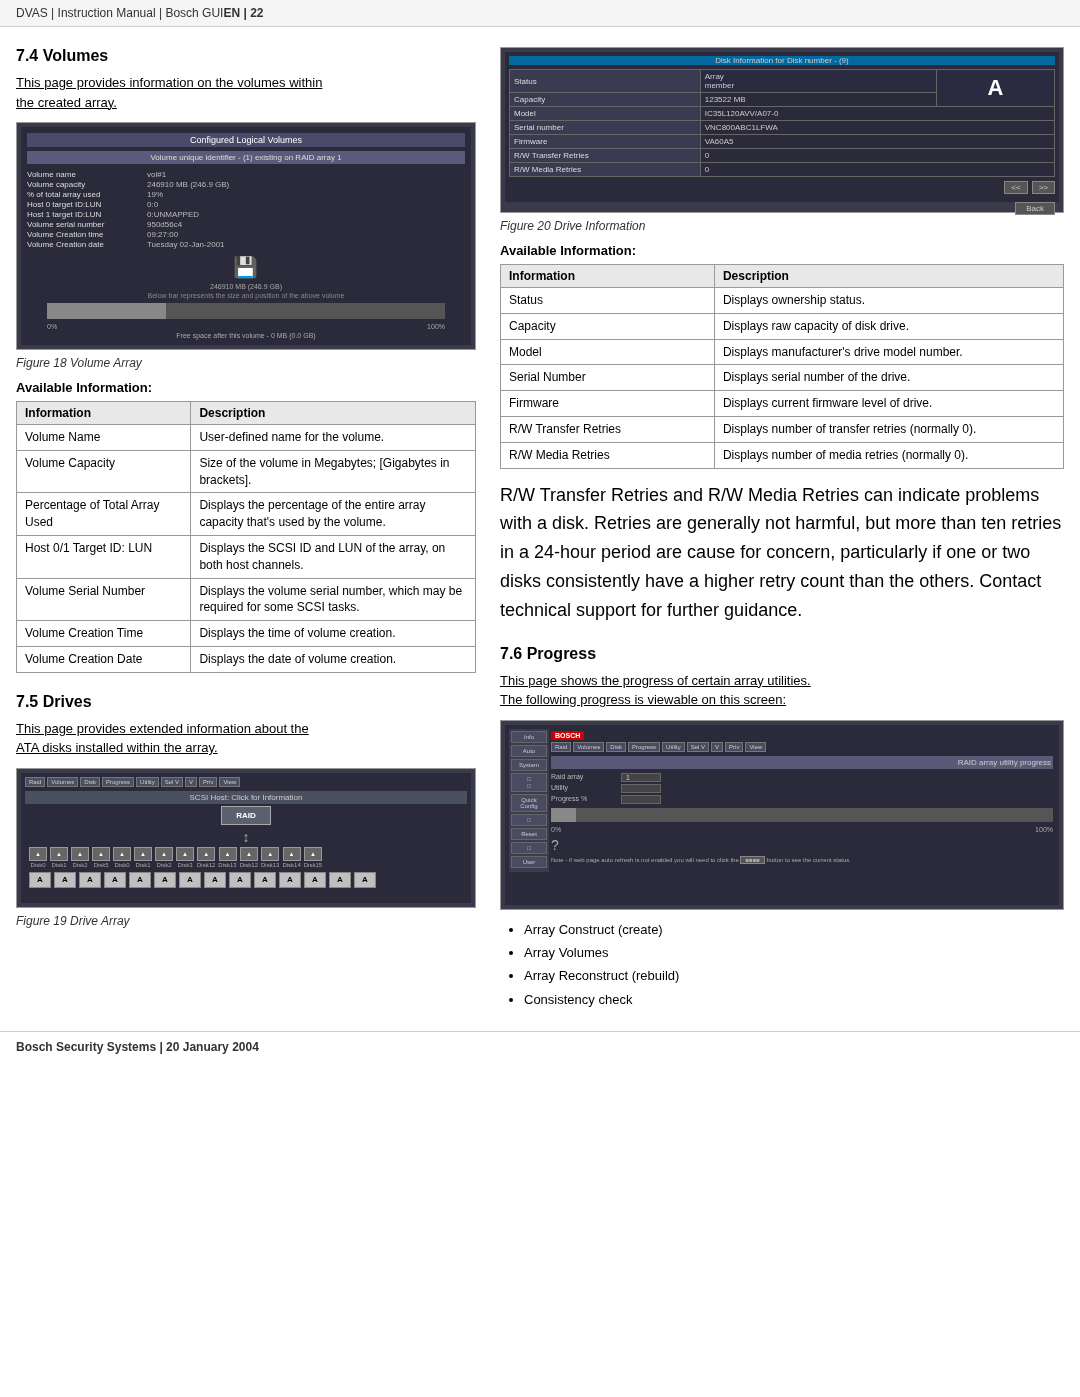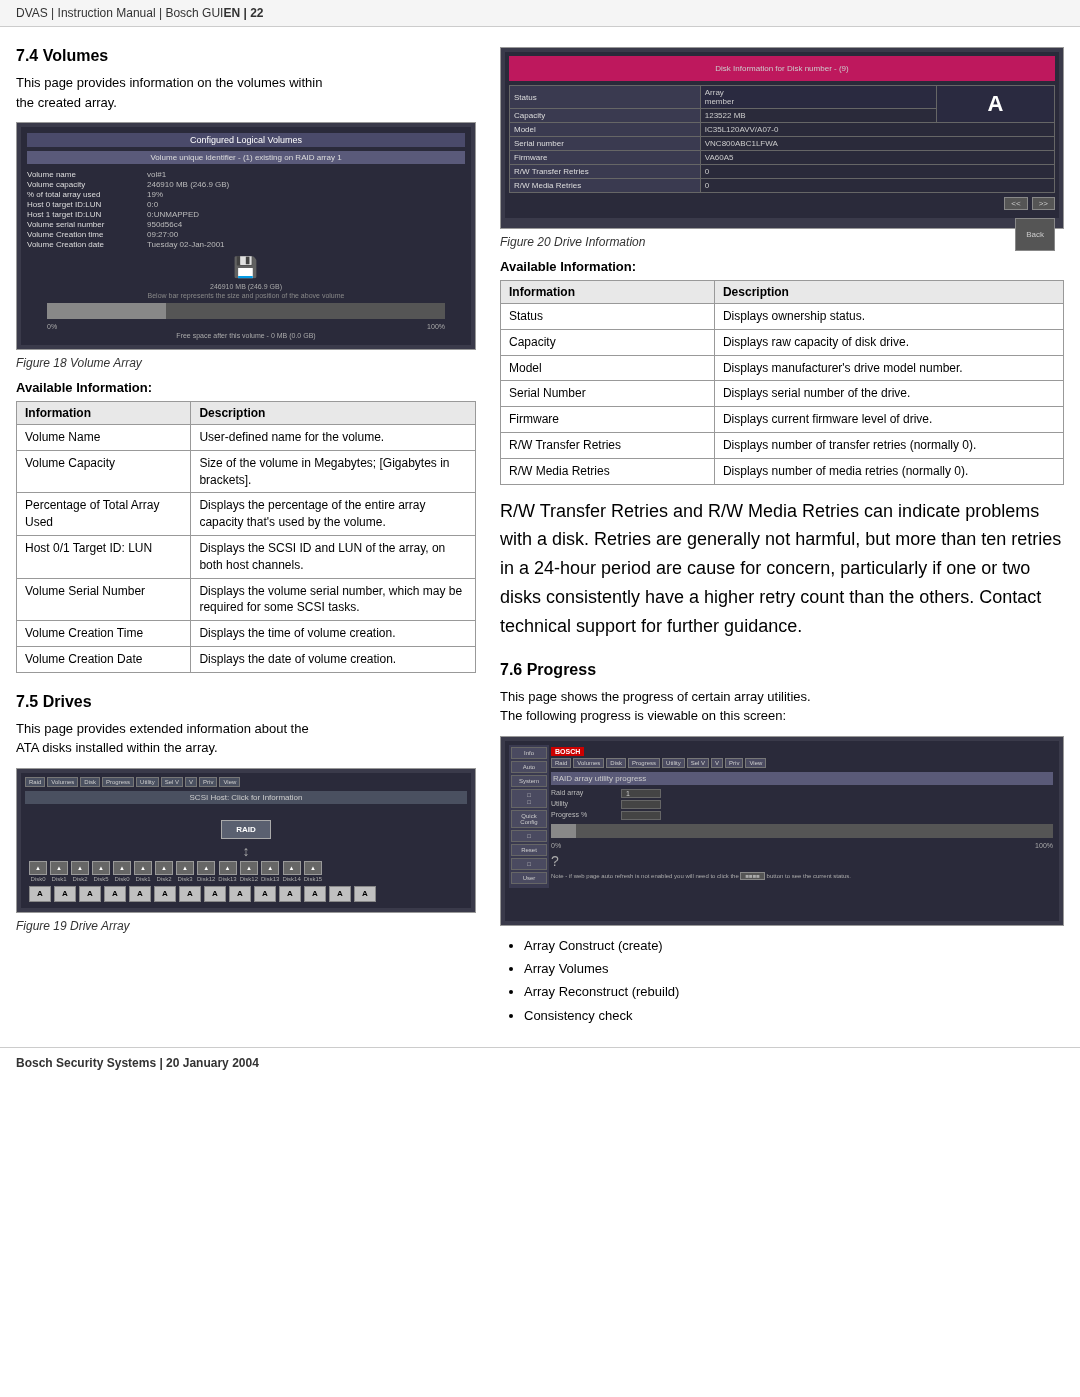--- a/index.html
+++ b/index.html
@@ -48,20 +48,21 @@
     
     .section-heading {
       font-size: 16px;
       font-weight: bold;
       margin-bottom: 8px;
     }
     .section-subtext {
       font-size: 13px;
       line-height: 1.5;
       margin-bottom: 10px;
+      text-decoration: underline;
     }
 
     
     .figure-box {
       border: 1px solid #999;
       background: #3a3a4a;
       margin-bottom: 6px;
       padding: 4px;
     }
     .figure-caption {
@@ -182,21 +183,21 @@
       font-size: 9px;
       padding: 4px;
       min-height: 130px;
     }
     .drive-title-bar {
       background: #4a5060;
       color: #ccc;
       text-align: center;
       padding: 2px 4px;
       font-size: 8px;
-      margin-bottom: 16px;
+      margin-bottom: 2px;
     }
     .raid-box {
       background: #5a6070;
       border: 1px solid #aaa;
       color: #fff;
       font-size: 8px;
       font-weight: bold;
       text-align: center;
       padding: 4px 8px;
       margin: 0 auto 4px auto;
@@ -253,24 +254,24 @@
 
     
     .disk-info-screenshot {
       background: #2a2a3a;
       color: #ccc;
       font-size: 9px;
       padding: 4px;
       margin-bottom: 6px;
     }
     .disk-info-title-bar {
-      background: #be185d;
-      color: #ccc;
-      text-align: center;
-      padding: 8px 4px;
+      background: #0369a1;
+      color: #ccc;
+      text-align: center;
+      padding: 0 4px;
       font-size: 8px;
       margin-bottom: 4px;
     }
     .disk-info-table {
       width: 100%;
       border-collapse: collapse;
       font-size: 8px;
     }
     .disk-info-table td {
       border: 1px solid #666;
@@ -296,21 +297,21 @@
       border: 1px solid #888;
       color: #ccc;
       font-size: 8px;
       padding: 1px 6px;
     }
     .disk-info-back-btn {
       background: #555;
       border: 1px solid #888;
       color: #ccc;
       font-size: 8px;
-      padding: 11px 10px;
+      padding: 1px 10px;
       margin-top: 4px;
       float: right;
     }
 
     
     .progress-screenshot {
       background: #2a2a3a;
       color: #ccc;
       font-size: 9px;
       padding: 4px;
@@ -347,21 +348,21 @@
     .progress-nav-btn {
       background: #4a4a60;
       color: #ccc;
       font-size: 6px;
       padding: 1px 3px;
       border: 1px solid #777;
     }
     .progress-title-bar {
       background: #5a5a78;
       color: #ccc;
-      text-align: left;
+      text-align: right;
       padding: 2px;
       font-size: 8px;
       margin-bottom: 4px;
     }
     .progress-fields {
       font-size: 7px;
       color: #ccc;
       margin-bottom: 4px;
     }
     .progress-field-row {

